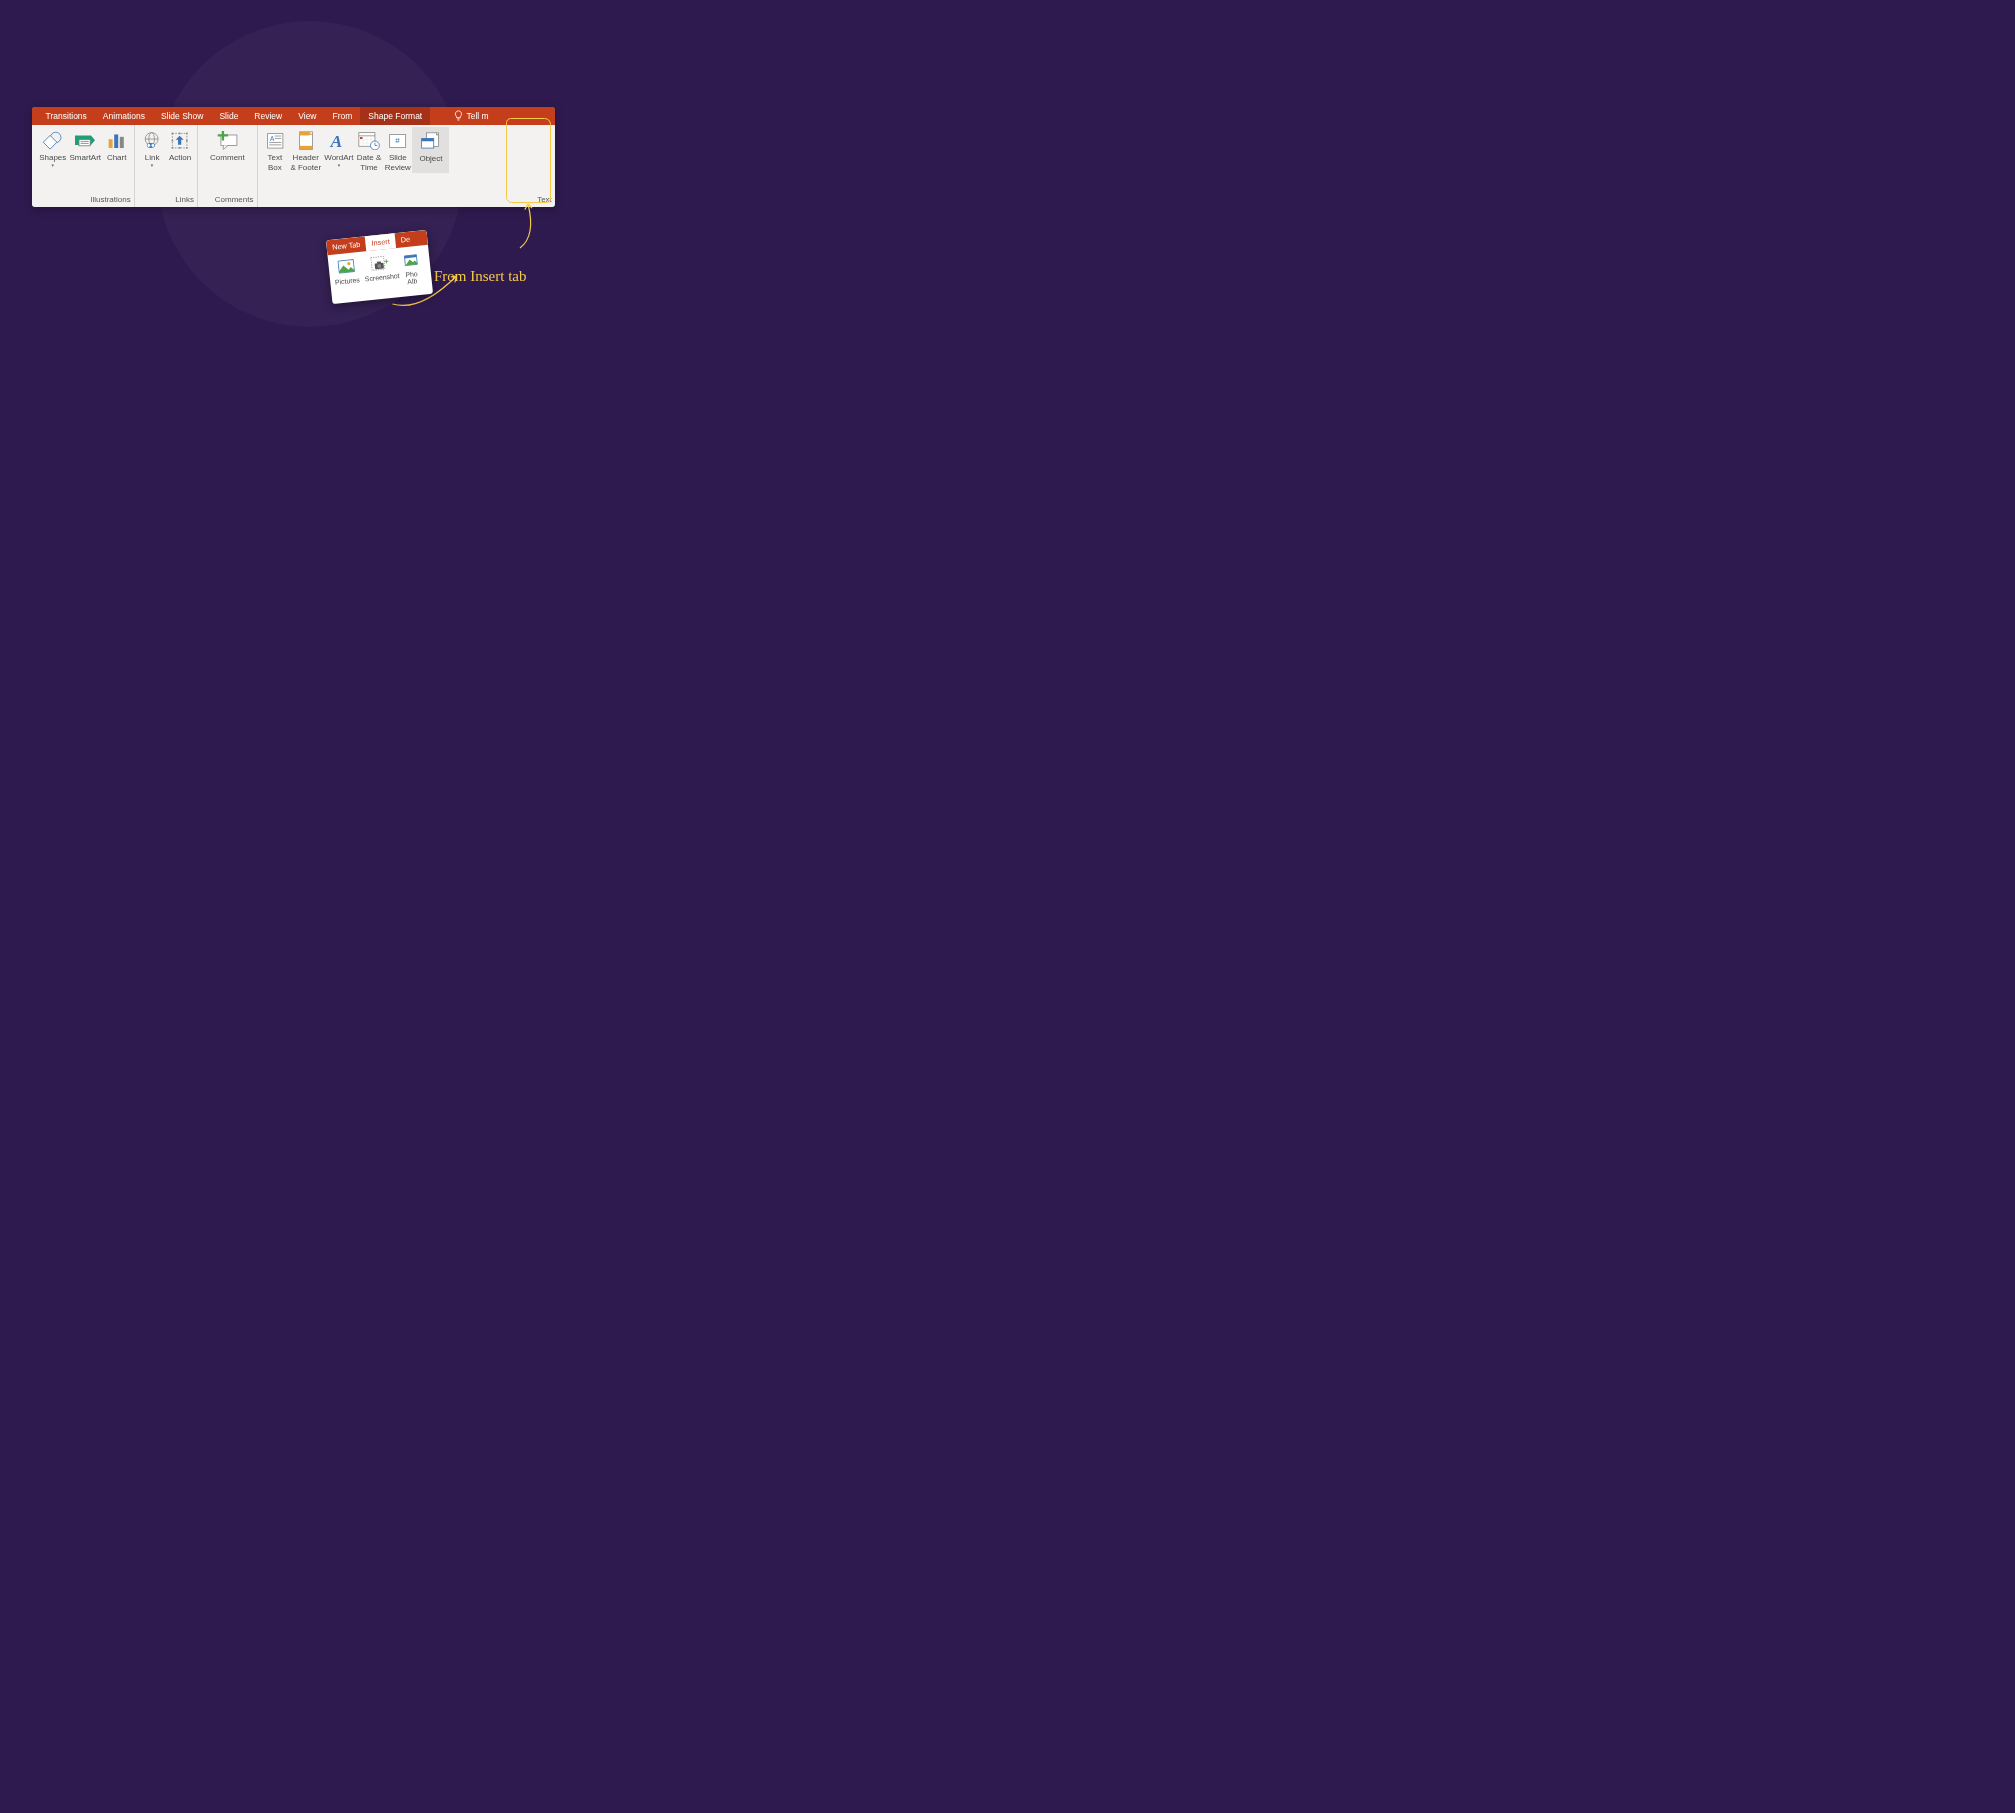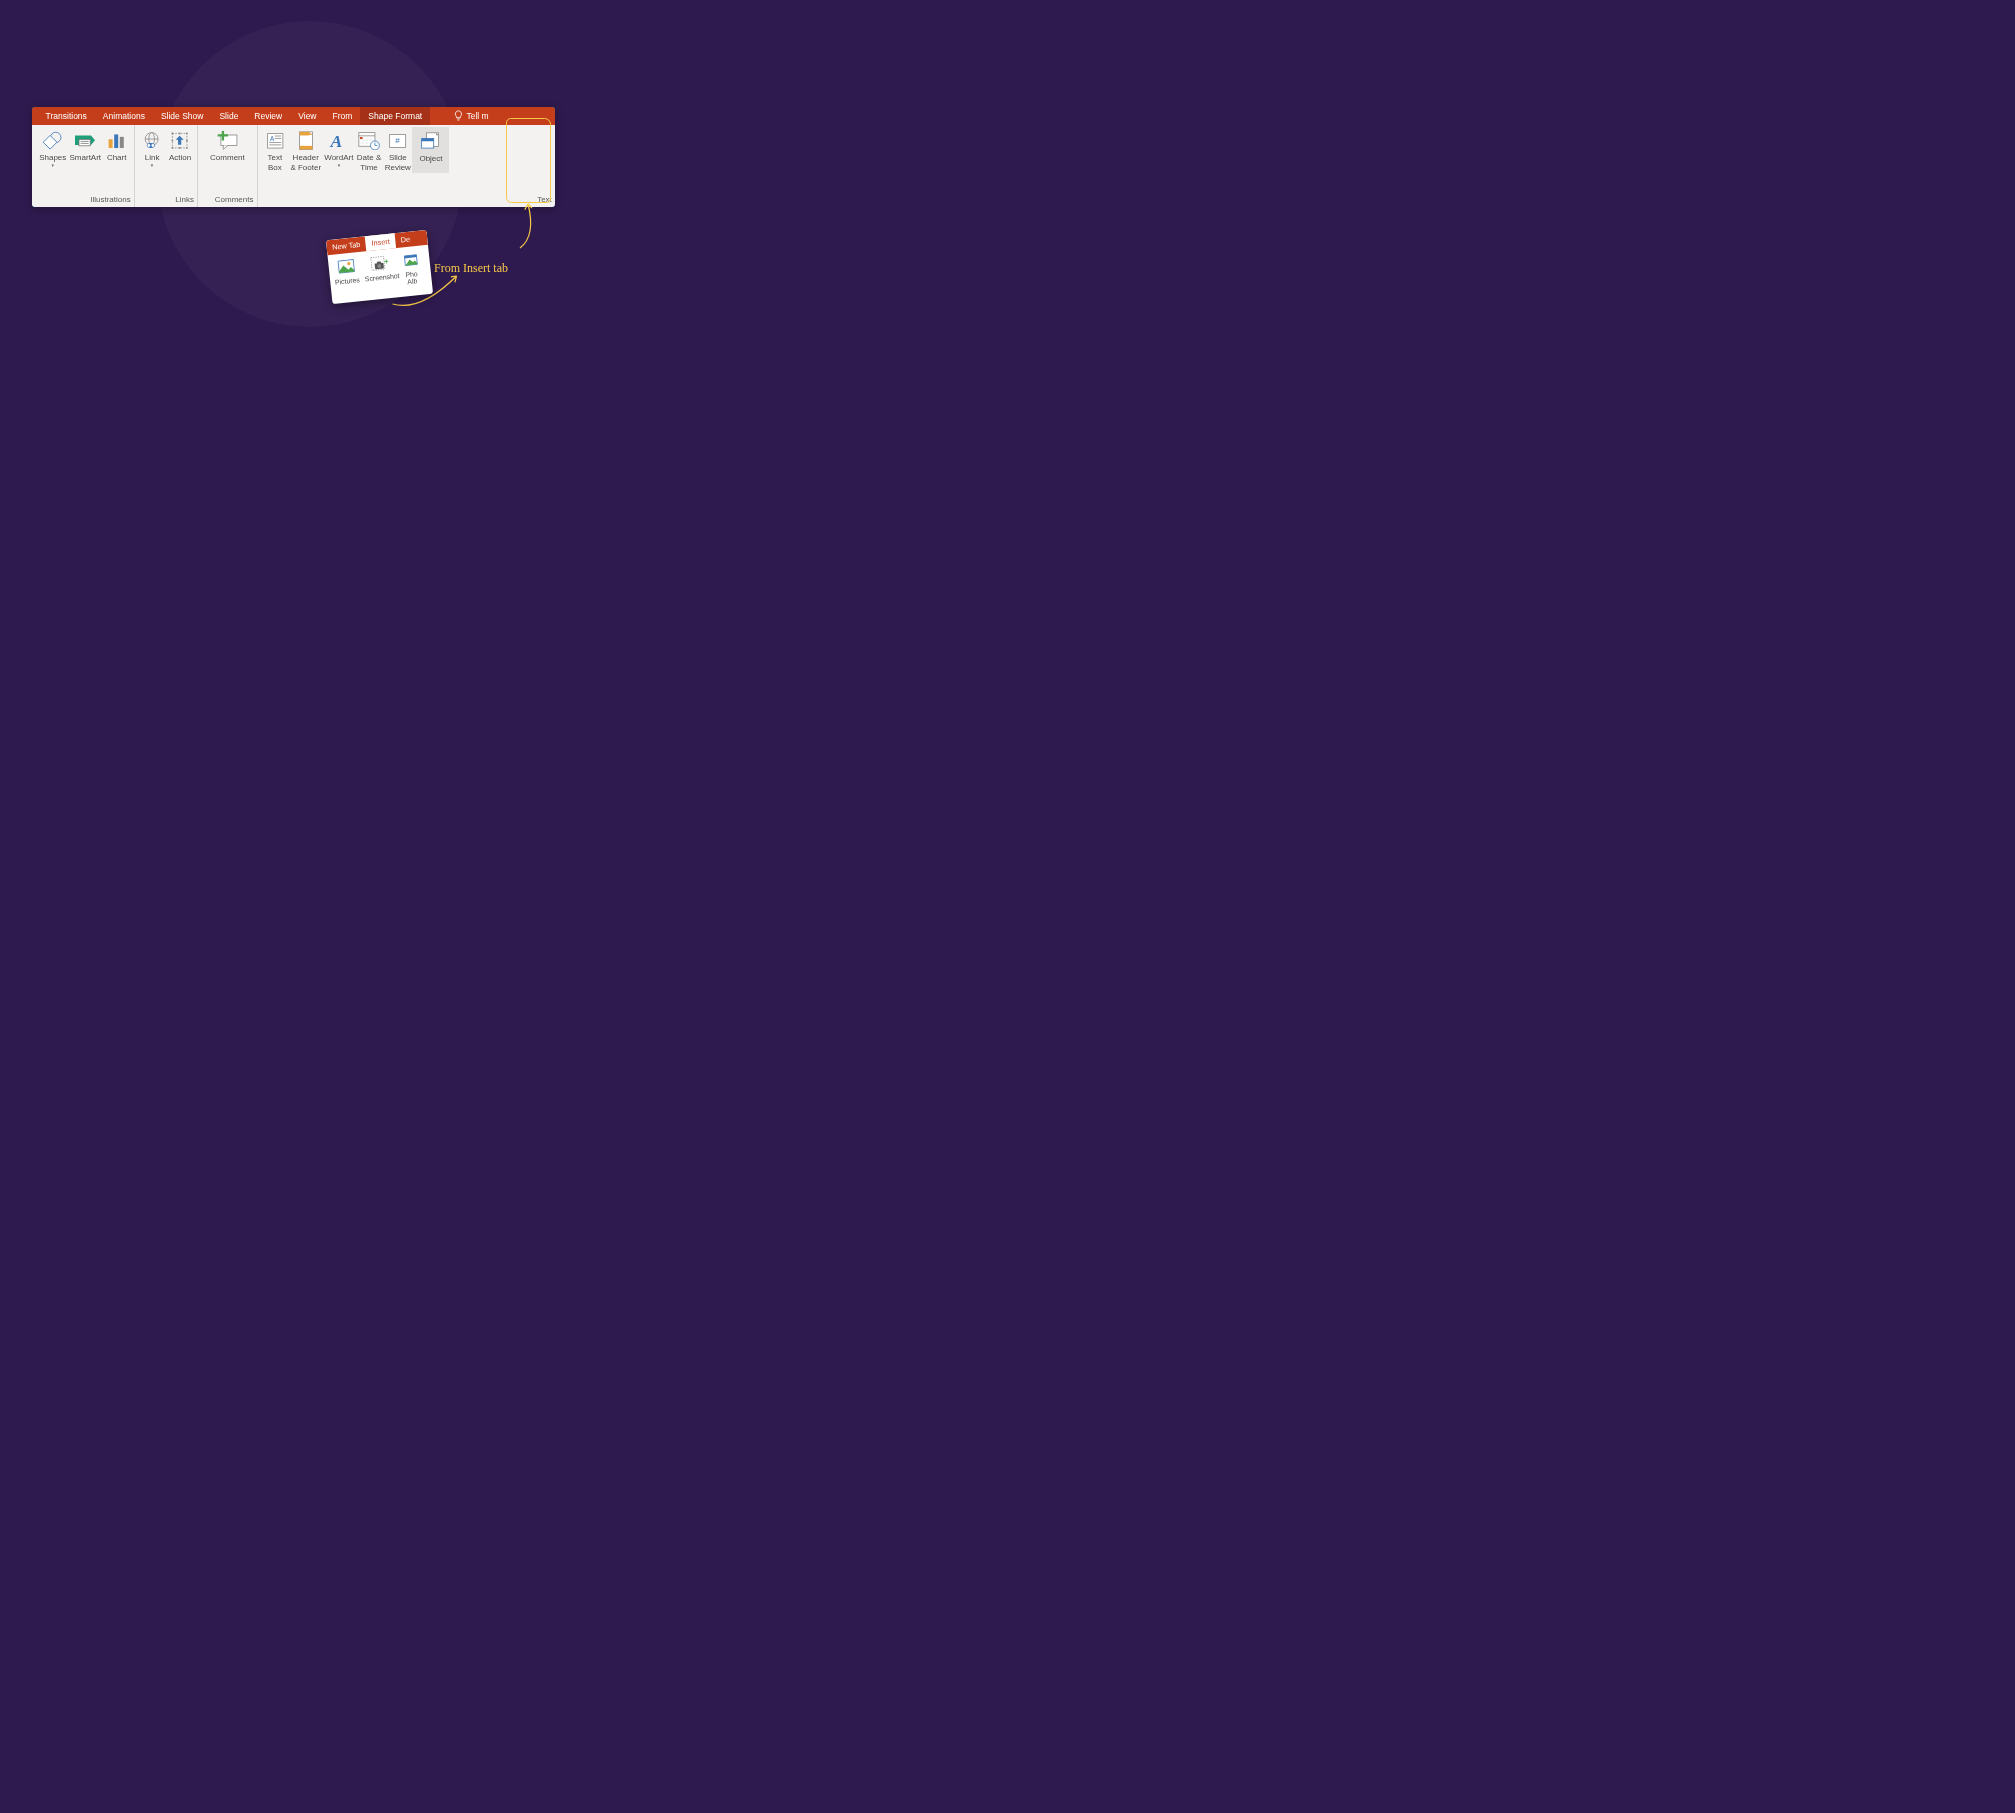--- a/index.html
+++ b/index.html
@@ -110,24 +110,24 @@
     top: 118px;
     width: 45px;
     height: 85px;
     border: 1.2px solid #f7c948;
     border-radius: 4.8px 6.4px 4px 5.6px;
     pointer-events: none;
   }
   .annotation {
     position: absolute;
     left: 434px;
-    top: 261px;
+    top: 268px;
     color: #f7c948;
     font-family: "Comic Sans MS", "Segoe Script", cursive;
-    font-size: 12px;
+    font-size: 15px;
   }
   
   .minicard {
     position: absolute;
     left: 329px;
     top: 235px;
     width: 101px;
     height: 64px;
     background: #fff;
     border-radius: 3.2px;

